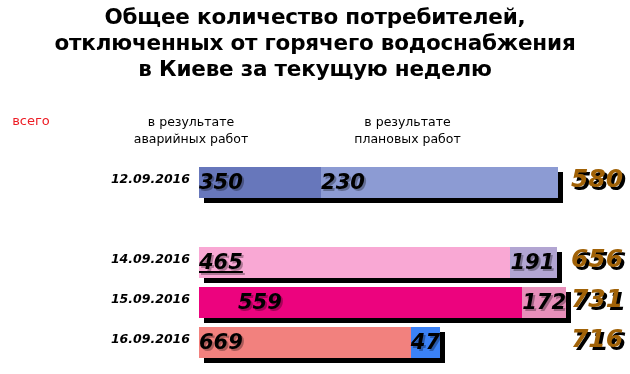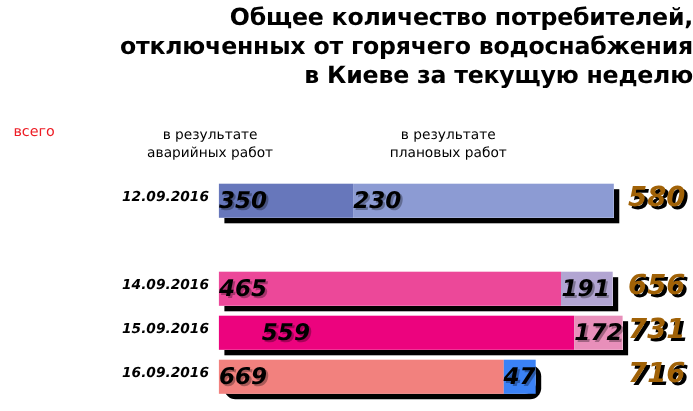--- a/index.html
+++ b/index.html
@@ -10,21 +10,21 @@
     overflow:hidden;position:relative;
   }
 
   
   .title{
     position:absolute;left:0;top:4px;width:630px;
     text-align:center;color:#000000;
     font-weight:bold;font-size:21.5px;line-height:26px;
     letter-spacing:-0.2px;
   }
-  .title .tline{display:block;white-space:nowrap;text-align:right;}
+  .title .tline{display:block;white-space:nowrap;}
 
   
   .headers{position:absolute;left:0;top:113px;width:630px;height:45px;}
   .col-head{
     position:absolute;text-align:center;color:#000000;
     font-size:12.5px;font-weight:normal;line-height:17px;
   }
   .col-head .hline{display:block;white-space:nowrap;}
   .head-emerg{left:96px;top:0;width:190px;}
   .head-plan{left:300px;top:0;width:215px;}
@@ -97,21 +97,21 @@
         </div>
         <div class="seg" style="width: 66%; background: rgb(140, 155, 211);">
           <span class="seg-val">230</span>
         </div>
       </div>
       <div class="total">580</div>
     </div>
     <div class="row" style="top: 80px;">
       <div class="date">14.09.2016</div>
       <div class="bar" style="width: 358px;">
-        <div class="seg" style="width: 87%; background: #ec4899;">
+        <div class="seg" style="width: 87%; background: #f9a8d4; text-decoration: underline;">
           <span class="seg-val">465</span>
         </div>
         <div class="seg" style="width: 13%; background: rgb(178, 165, 210);">
           <span class="seg-val">191</span>
         </div>
       </div>
       <div class="total">656</div>
     </div>
     <div class="row" style="top: 120px;">
       <div class="date">15.09.2016</div>
@@ -120,21 +120,21 @@
           <span class="seg-val">559</span>
         </div>
         <div class="seg" style="background: rgb(232, 143, 186);">
           <span class="seg-val">172</span>
         </div>
       </div>
       <div class="total">731</div>
     </div>
     <div class="row" style="top: 160px;">
       <div class="date">16.09.2016</div>
-      <div class="bar" style="width: 288px; border-radius: 10px;">
+      <div class="bar" style="width: 241px;">
         <div class="seg" style="width: 183%; background: rgb(242, 129, 126);">
           <span class="seg-val">669</span>
         </div>
         <div class="seg" style="background: #3b82f6;">
           <span class="seg-val">47</span>
         </div>
       </div>
       <div class="total">716</div>
     </div>
   </div>

